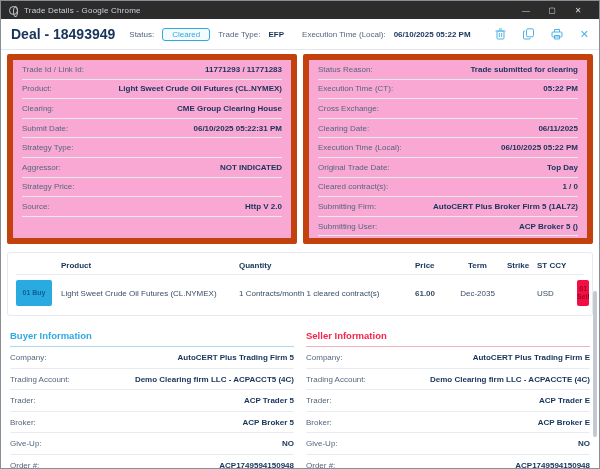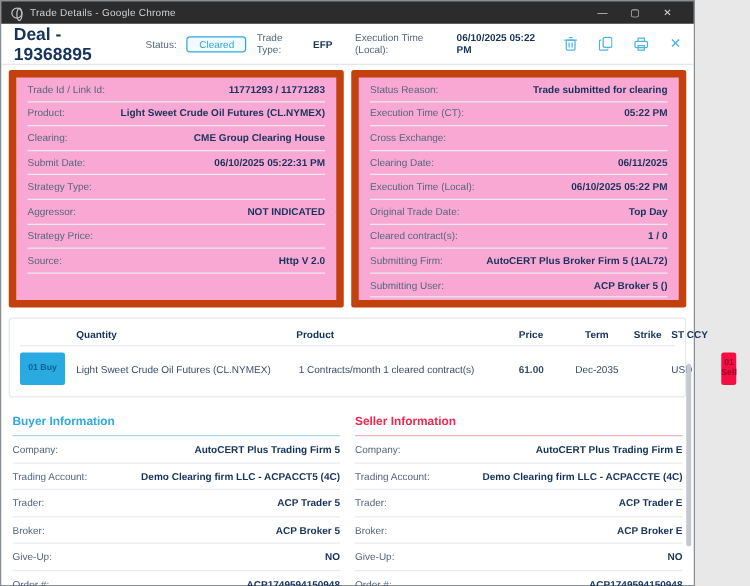--- a/index.html
+++ b/index.html
@@ -1,17 +1,17 @@
 <!DOCTYPE html>
 <html><head>
 <meta charset="utf-8">
 <style>
   * { box-sizing: border-box; margin: 0; padding: 0; }
   html,body { width:600px; height:469px; background:#e8e8e8; font-family:"Liberation Sans",sans-serif; }
-  .window { width:556px; height:469px; display:flex; flex-direction:column; background:#fff; border:1px solid #888e96; }
+  .window { width:600px; height:469px; display:flex; flex-direction:column; background:#fff; border:1px solid #888e96; }
 
   
   .titlebar { height:18px; flex:0 0 18px; background:#2c2c2c; display:flex; align-items:center; padding:0 8px; gap:6px; }
   .titlebar-title { color:#cfd2d6; font-size:8px; letter-spacing:.2px; }
   .globe { width:9px; height:9px; border:1px solid #bfc3c8; border-radius:50%; position:relative; flex:0 0 9px; }
   .globe::before { content:""; position:absolute; left:3px; top:-1px; width:3px; height:9px; border:1px solid #bfc3c8; border-radius:50%; }
   .win-controls { margin-left:auto; display:flex; gap:0; }
   .win-btn { width:26px; height:18px; display:flex; align-items:center; justify-content:center; color:#d9dbde; font-size:8px; cursor:default; }
 
   
@@ -72,21 +72,21 @@
     <span class="globe"></span>
     <span class="titlebar-title">Trade Details - Google Chrome</span>
     <span class="win-controls">
       <span class="win-btn">—</span>
       <span class="win-btn">▢</span>
       <span class="win-btn">✕</span>
     </span>
   </div>
 
   <div class="app-header">
-    <span class="deal-title">Deal - 19368895</span>
+    <span class="deal-title">Deal - 18493949</span>
     <span class="hdr-label">Status:</span>
     <span class="status-badge">Cleared</span>
     <span class="hdr-label">Trade Type:</span>
     <span class="hdr-value">EFP</span>
     <span class="hdr-label">Execution Time (Local):</span>
     <span class="hdr-value">06/10/2025 05:22 PM</span>
     <span class="hdr-icons">
       <span>
           <svg width="11" height="12" viewBox="0 0 11 12">
             <g fill="none" stroke="#4db3e6" stroke-width="1">
@@ -190,22 +190,22 @@
       <div class="drow">
           <span class="dl">Submitting User:</span>
           <span class="dv">ACP Broker 5 ()</span>
         </div>
     </div>
   </div>
 
   <div class="table-wrap">
     <div class="t-header">
       <span class="c c-badge"></span>
+      <span class="c c-product">Product</span>
       <span class="c c-qty">Quantity</span>
-      <span class="c c-product">Product</span>
       <span class="c c-price">Price</span>
       <span class="c c-term">Term</span>
       <span class="c c-strike">Strike</span>
       <span class="c c-ccy">ST CCY</span>
     </div>
     <div class="t-row">
       <span class="c c-badge">
           <span class="side-badge buy-badge">01 Buy</span>
         </span>
       <span class="c c-product">Light Sweet Crude Oil Futures (CL.NYMEX)</span>

